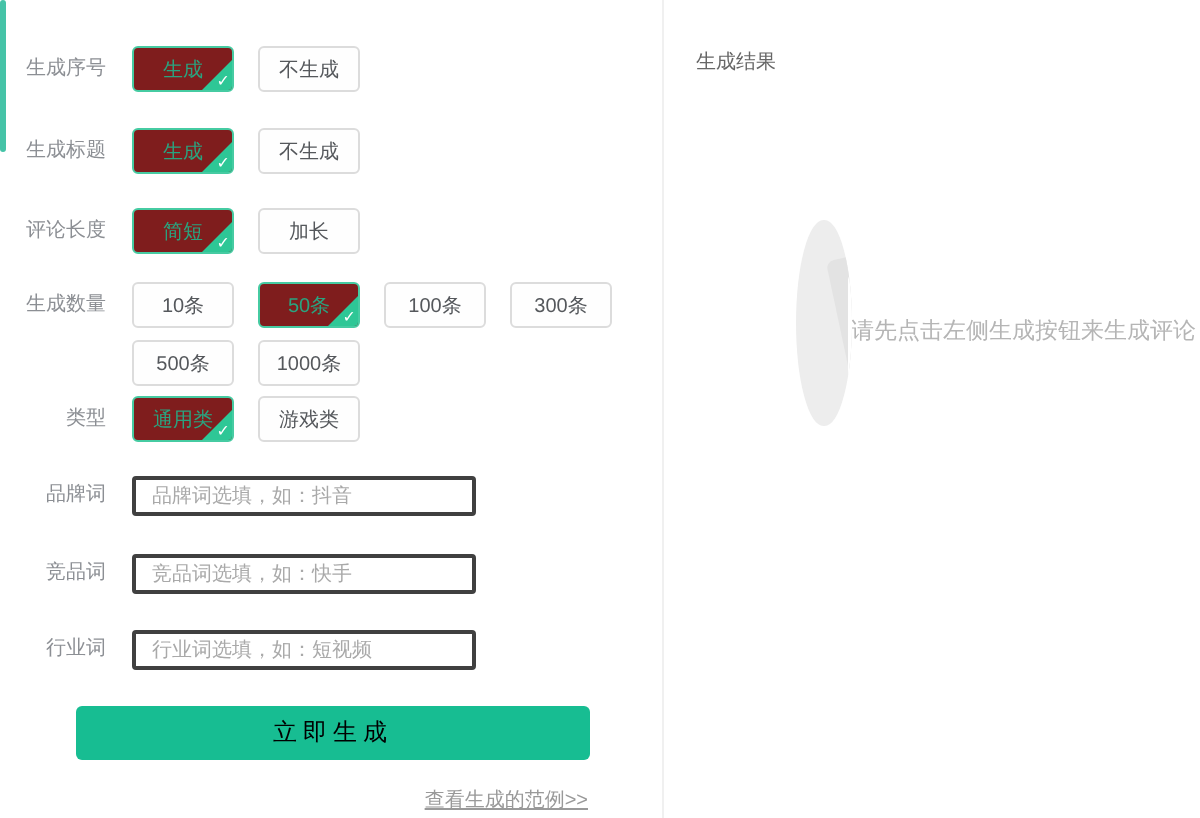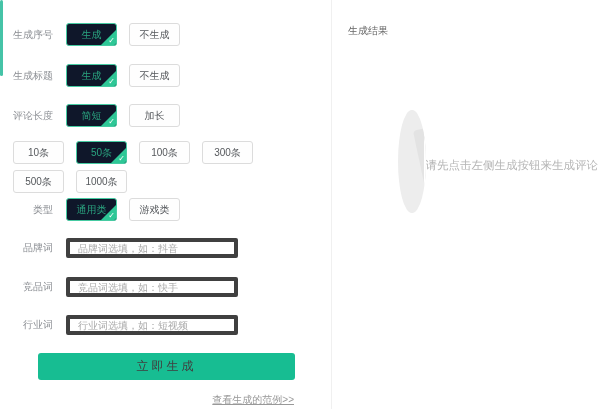--- a/index.html
+++ b/index.html
@@ -13,35 +13,35 @@
 
   .row { position:absolute; left:0; display:flex; align-items:flex-start; }
   .lbl { display:block; width:53px; text-align:right; font-size:10px; color:#8c8f94; line-height:23px; flex:0 0 53px; }
   .opts { display:flex; flex-wrap:wrap; margin-left:13px; row-gap:6px; }
   .opts.wrap4 { width:252px; }
 
   .chip { position:relative; width:51px; height:23px; margin-right:12px; background:#fefefe;
           border:1px solid #dcdcdc; border-radius:3px; font-size:10px; color:#55585c;
           display:flex; align-items:center; justify-content:center; cursor:pointer;
           overflow:hidden; font-family:inherit; }
-  .chip.selected { background:#0f172a; border-color:#46cba2; color:#2aa37f; }
+  .chip.selected { background:#7f1d1d; border-color:#46cba2; color:#2aa37f; }
   .chip .corner { display:none; }
   .chip.selected .corner { display:block; position:absolute; right:0; bottom:0; width:15px; height:15px; }
   .chip.selected .tri { position:absolute; right:0; bottom:0; width:0; height:0;
           border-bottom:15px solid #2ec796; border-left:15px solid transparent; }
   .chip.selected .tick { position:absolute; right:1px; bottom:-1px; color:#fff; font-size:8px; line-height:10px; }
 
   .inp-row { position:absolute; left:0; display:flex; align-items:center; }
   .inp-row .lbl { line-height:20px; }
-  .txt-input { margin-left:13px; width:172px; height:20px; border:4px solid #404040; border-radius:2px;
+  .txt-input { margin-left:13px; width:172px; height:20px; border:2px solid #404040; border-radius:2px;
           font-size:10px; color:#555; padding:0 8px; outline:none; font-family:inherit; background:#fff; }
   .txt-input::placeholder { color:#a9a9a9; }
 
   .gen-btn { position:absolute; left:38px; top:353px; width:257px; height:27px; background:#17bd92;
-          color:#404040; border:none; border-radius:3px; font-size:12px; letter-spacing:3px;
+          color:#000000; border:none; border-radius:3px; font-size:12px; letter-spacing:3px;
           cursor:pointer; font-family:Liberation Serif, serif; }
   .example-link { position:absolute; top:393px; left:4px; width:290px; text-align:right;
           font-size:10px; color:#999; text-decoration:underline; cursor:pointer; }
 
   
   .right-panel { position:absolute; left:331px; top:0; width:269px; height:409px; border-left:1px solid #f0f0f0; background:#fff; }
   .result-title { position:absolute; left:16px; top:24px; font-size:10px; color:#666; }
   .empty-state { position:absolute; left:66px; top:110px; width:200px; display:flex; flex-direction:row; align-items:center; }
   .empty-circle { position:relative; width:103px; height:103px; border-radius:50%; background:#ededed; overflow:hidden; }
   .back-sheet { position:absolute; left:22px; top:14px; width:58px; height:74px; background:#e3e3e3; border-radius:4px; transform:rotate(-12deg); }
@@ -107,20 +107,21 @@
               <span class="tick">✓</span>
             </span>
         </button>
         <button class="chip">
           <span>加长</span>
         </button>
       </div>
     </div>
 
     <div class="row" style="top:141px">
+      <span class="lbl">生成数量</span>
       <div class="opts wrap4">
         <button class="chip">
           <span>10条</span>
         </button>
         <button class="chip selected">
           <span>50条</span>
           <span class="corner">
               <i class="tri"></i>
               <span class="tick">✓</span>
             </span>

